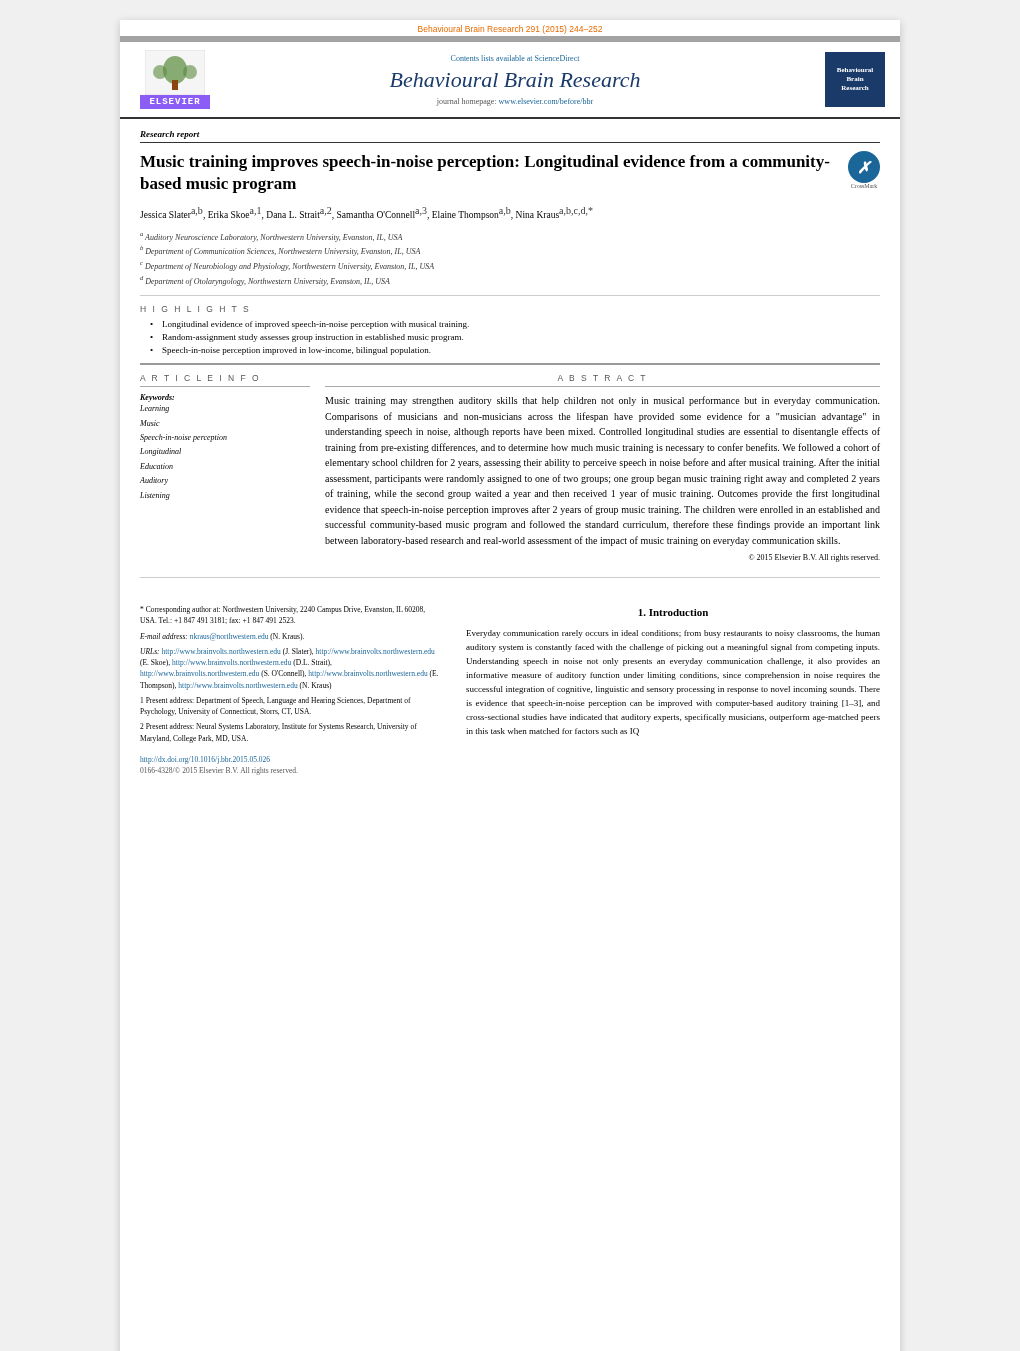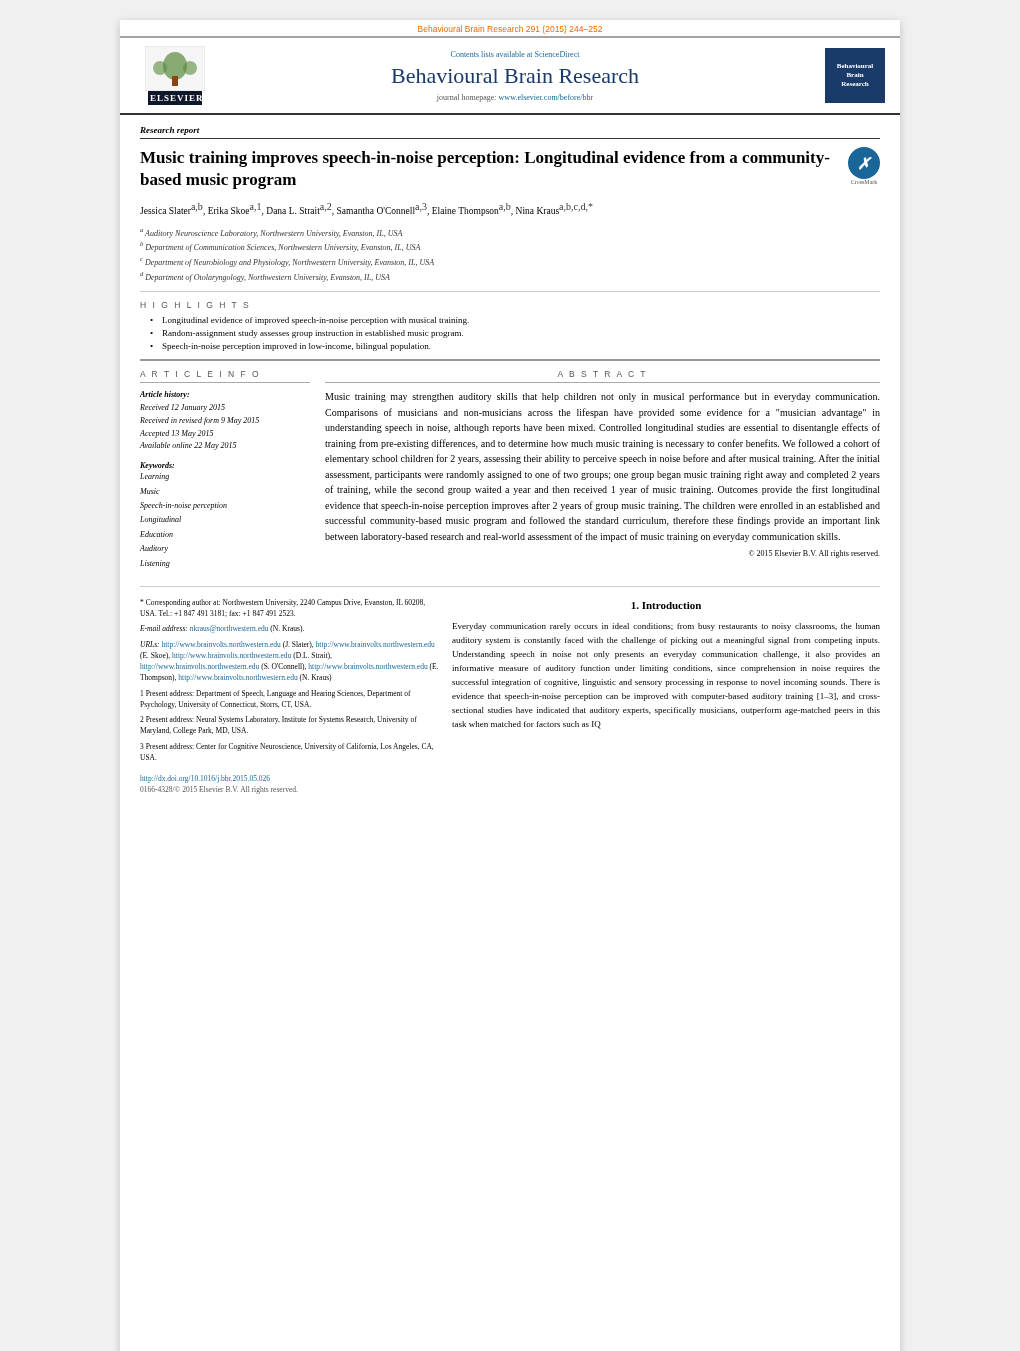--- a/index.html
+++ b/index.html
@@ -17,39 +17,40 @@
       padding: 0;
       box-shadow: 0 2px 8px rgba(0,0,0,0.2);
       position: relative;
       font-size: 9.5px;
       color: #000;
     }
     
     .journal-top-bar {
       text-align: center;
       padding: 4px 0 2px;
-      border-bottom: 2px solid #a3a3a3;
+      border-bottom: 6px solid #a3a3a3;
     }
     .journal-header {
       display: flex;
       align-items: center;
       padding: 8px 15px;
       border-bottom: 2px solid #333;
     }
     .elsevier-logo {
       width: 80px;
       flex-shrink: 0;
     }
     .elsevier-logo-box {
-      background: #0f172a;
+      background: #8b5cf6;
       color: white;
       font-size: 7px;
       text-align: center;
       padding: 2px;
-      width: 54px;
+      width: 70px;
+      font-family: Liberation Mono, monospace;
     }
     .elsevier-logo-img {
       display: flex;
       flex-direction: column;
       align-items: center;
     }
     .tree-graphic {
       width: 60px;
       height: 45px;
     }
@@ -62,20 +63,21 @@
       color: #555;
       margin-bottom: 2px;
       text-align: center;
     }
     .contents-line span {
       color: #1a6699;
     }
     .journal-title-main {
       font-size: 22px;
       font-weight: normal;
+      font-style: italic;
       color: #1a3a6a;
       margin: 4px 0;
     }
     .homepage-line {
       font-size: 8px;
       color: #555;
     }
     .journal-right-logo {
       width: 70px;
       flex-shrink: 0;
@@ -247,24 +249,24 @@
       text-align: justify;
     }
     .copyright-line {
       font-size: 8px;
       text-align: right;
       margin-top: 5px;
     }
     
     .bottom-two-col {
       display: flex;
-      gap: 12px;
+      gap: 26px;
       margin-top: 15px;
       border-top: 1px solid #ccc;
-      padding-top: 10px;
+      padding-top: 26px;
     }
     .footnotes-col {
       width: 300px;
       flex-shrink: 0;
       font-size: 7.5px;
       line-height: 1.5;
     }
     .intro-col {
       flex: 1;
       font-size: 9px;
@@ -375,27 +377,20 @@
       </ul>
     </div>
 
     <hr class="section-divider-thick">
 
     <div class="two-col">
 
       <div class="col-left">
         <div class="article-info-title">A R T I C L E   I N F O</div>
 
-        <div class="article-history">
-          <div><em><strong>Article history:</strong></em></div>
-          <div>Received 12 January 2015</div>
-          <div>Received in revised form 9 May 2015</div>
-          <div>Accepted 13 May 2015</div>
-          <div>Available online 22 May 2015</div>
-        </div>
 
         <div class="keywords-section">
           <div><em><strong>Keywords:</strong></em></div>
           <ul>
             <li>Learning</li>
             <li>Music</li>
             <li>Speech-in-noise perception</li>
             <li>Longitudinal</li>
             <li>Education</li>
             <li>Auditory</li>
@@ -424,21 +419,20 @@
           <em>URLs:</em>
           <span style="color:#1a6699; cursor:pointer;">http://www.brainvolts.northwestern.edu</span> (J. Slater),
           <span style="color:#1a6699; cursor:pointer;">http://www.brainvolts.northwestern.edu</span> (E. Skoe),
           <span style="color:#1a6699; cursor:pointer;">http://www.brainvolts.northwestern.edu</span> (D.L. Strait),
           <span style="color:#1a6699; cursor:pointer;">http://www.brainvolts.northwestern.edu</span> (S. O'Connell),
           <span style="color:#1a6699; cursor:pointer;">http://www.brainvolts.northwestern.edu</span> (E. Thompson),
           <span style="color:#1a6699; cursor:pointer;">http://www.brainvolts.northwestern.edu</span> (N. Kraus)
         </div>
         <div class="footnote-item">1 Present address: Department of Speech, Language and Hearing Sciences, Department of Psychology, University of Connecticut, Storrs, CT, USA.</div>
         <div class="footnote-item">2 Present address: Neural Systems Laboratory, Institute for Systems Research, University of Maryland, College Park, MD, USA.</div>
-        <div class="footnote-item">3 Present address: Center for Cognitive Neuroscience, University of California, Los Angeles, CA, USA.</div>
         <div class="doi-line">
           <span style="color:#1a6699;">http://dx.doi.org/10.1016/j.bbr.2015.05.026</span>
         </div>
         <div class="issn-line">0166-4328/© 2015 Elsevier B.V. All rights reserved.</div>
       </div>
 
       <div class="intro-col">
         <div class="intro-heading">1. Introduction</div>
         <div class="intro-text">Everyday communication rarely occurs in ideal conditions; from busy restaurants to noisy classrooms, the human auditory system is constantly faced with the challenge of picking out a meaningful signal from competing inputs. Understanding speech in noise not only presents an everyday communication challenge, it also provides an informative measure of auditory function under limiting conditions, since comprehension in noise requires the successful integration of cognitive, linguistic and sensory processing in response to novel incoming sounds. There is evidence that speech-in-noise perception can be improved with computer-based auditory training [1–3], and cross-sectional studies have indicated that auditory experts, specifically musicians, outperform age-matched peers in this task when matched for factors such as IQ</div>
       </div>

